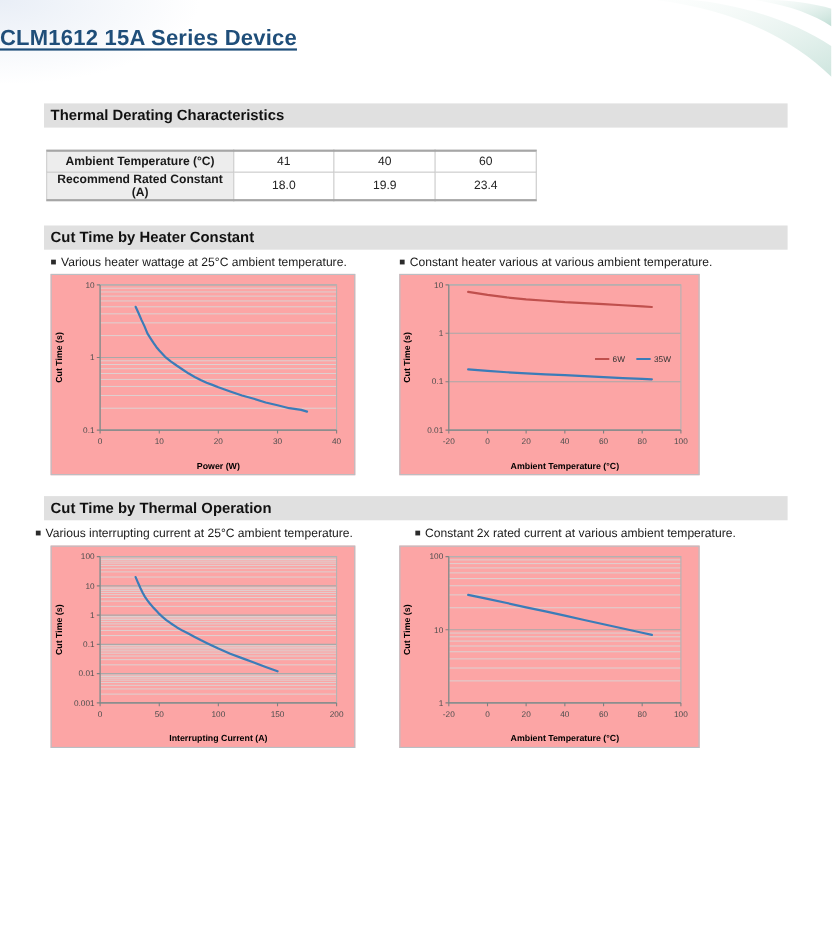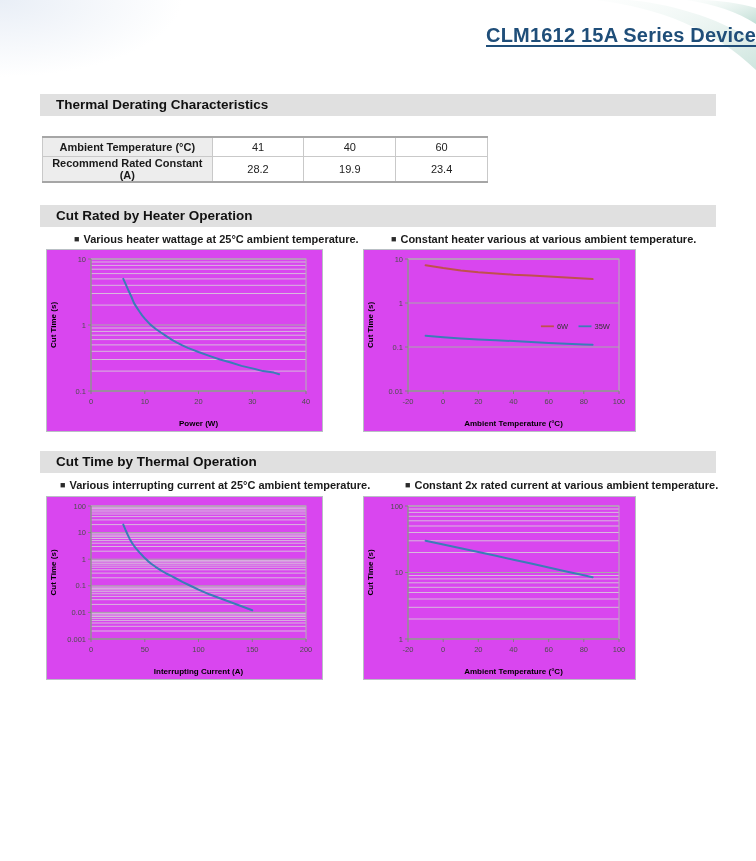--- a/index.html
+++ b/index.html
@@ -8,51 +8,50 @@
     width:756px; height:861px; position:relative; overflow:hidden;
     font-family:"Liberation Sans","DejaVu Sans",sans-serif; color:#1a1a1a;
   }
   .corner-tl {
     position:absolute; left:0; top:0; width:240px; height:130px;
     background:radial-gradient(ellipse 260px 110px at 0% 0%, rgba(206,218,236,0.45), rgba(255,255,255,0) 70%);
     pointer-events:none;
   }
   .corner-tr { position:absolute; right:0; top:0; pointer-events:none; }
   .page-title {
-    position:absolute; top:24px; left:0; right:0; text-align:right;
+    position:absolute; top:24px; left:0; right:0; text-align:left;
     font-size:20px; font-weight:bold; letter-spacing:0.2px;
     color:#1f4e79; text-decoration:underline;
     text-decoration-thickness:2px; text-underline-offset:3px;
   }
   .sec-h {
     position:absolute; left:40px; width:676px; height:22px;
     background:#e0e0e0; font-size:13.5px; font-weight:bold; color:#111;
-    line-height:22px; padding-left:16px;
+    line-height:22px; padding-left:6px;
   }
   .derating-table {
     position:absolute; top:136px; left:42px; width:446px;
     border-collapse:collapse; font-size:11px;
     border-top:2px solid #a6a6a6; border-bottom:2px solid #a6a6a6;
   }
   .derating-table td {
     border:1px solid #c9c9c9; height:19px; text-align:center;
     color:#222; padding:0 4px;
   }
   .derating-table td.lbl {
     background:#ededed; font-weight:bold; width:170px; color:#1a1a1a;
   }
   .derating-table td.val { width:92px; }
   .sub {
-    position:absolute; font-size:11px; font-weight:bold; color:#1a1a1a;
+    position:absolute; font-size:11px; font-weight:normal; color:#1a1a1a;
     white-space:nowrap;
-    margin-left:28px;
   }
   .sub .bullet { font-size:9px; margin-right:4px; position:relative; top:-1px; color:#2b2b2b; }
   .chart-box {
-    position:absolute; background:#d946ef; border:1px solid #b9bfc4;
+    position:absolute; background:#fca5a5; border:1px solid #b9bfc4;
   }
   svg { display:block; font-family:"Liberation Sans","DejaVu Sans",sans-serif; }
 </style>
 </head>
 <body>
 
 <div class="corner-tl"></div>
 <svg class="corner-tr" width="220" height="85" viewBox="0 0 220 85">
   <defs>
     <linearGradient id="tg" x1="0" y1="0" x2="1" y2="1">
@@ -72,28 +71,28 @@
 <table class="derating-table">
   <tbody>
       <tr>
     <td class="lbl">Ambient Temperature (°C)</td>
     <td class="val">41</td>
     <td class="val">40</td>
     <td class="val">60</td>
   </tr>
   <tr>
     <td class="lbl">Recommend Rated Constant (A)</td>
-    <td class="val">28.2</td>
+    <td class="val">18.0</td>
     <td class="val">19.9</td>
     <td class="val">23.4</td>
   </tr>
 </tbody>
   </table>
 
-<div class="sec-h" style="top:205px">Cut Rated by Heater Operation</div>
+<div class="sec-h" style="top:205px">Cut Time by Heater Constant</div>
 
 <div class="sub" style="top:233px; left:46px">
   <span class="bullet">■</span><span>Various heater wattage at 25°C ambient temperature.</span>
 </div>
 <div class="sub" style="top:233px; left:363px">
   <span class="bullet">■</span><span>Constant heater various at various ambient temperature.</span>
 </div>
 
 <div class="chart-box" style="top:249px; left:46px; width:277px; height:183px">
   <svg width="275" height="181" viewBox="0 0 275 181">

